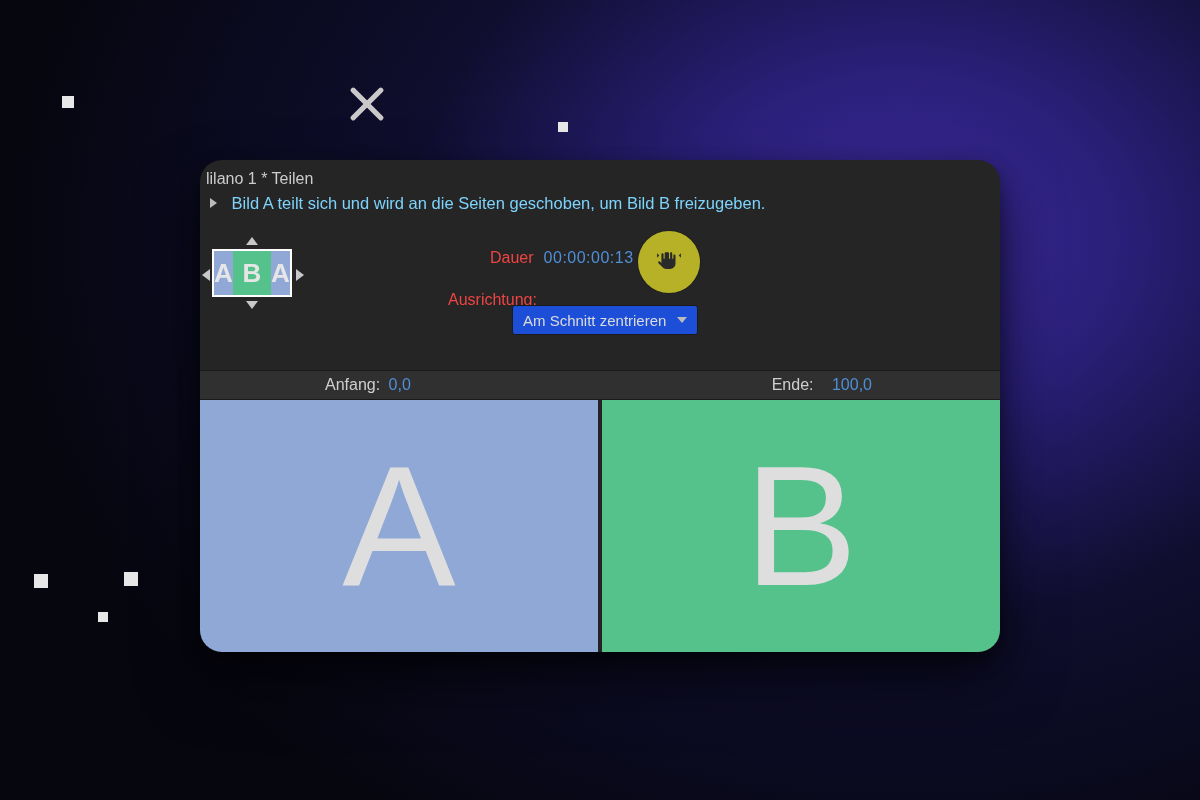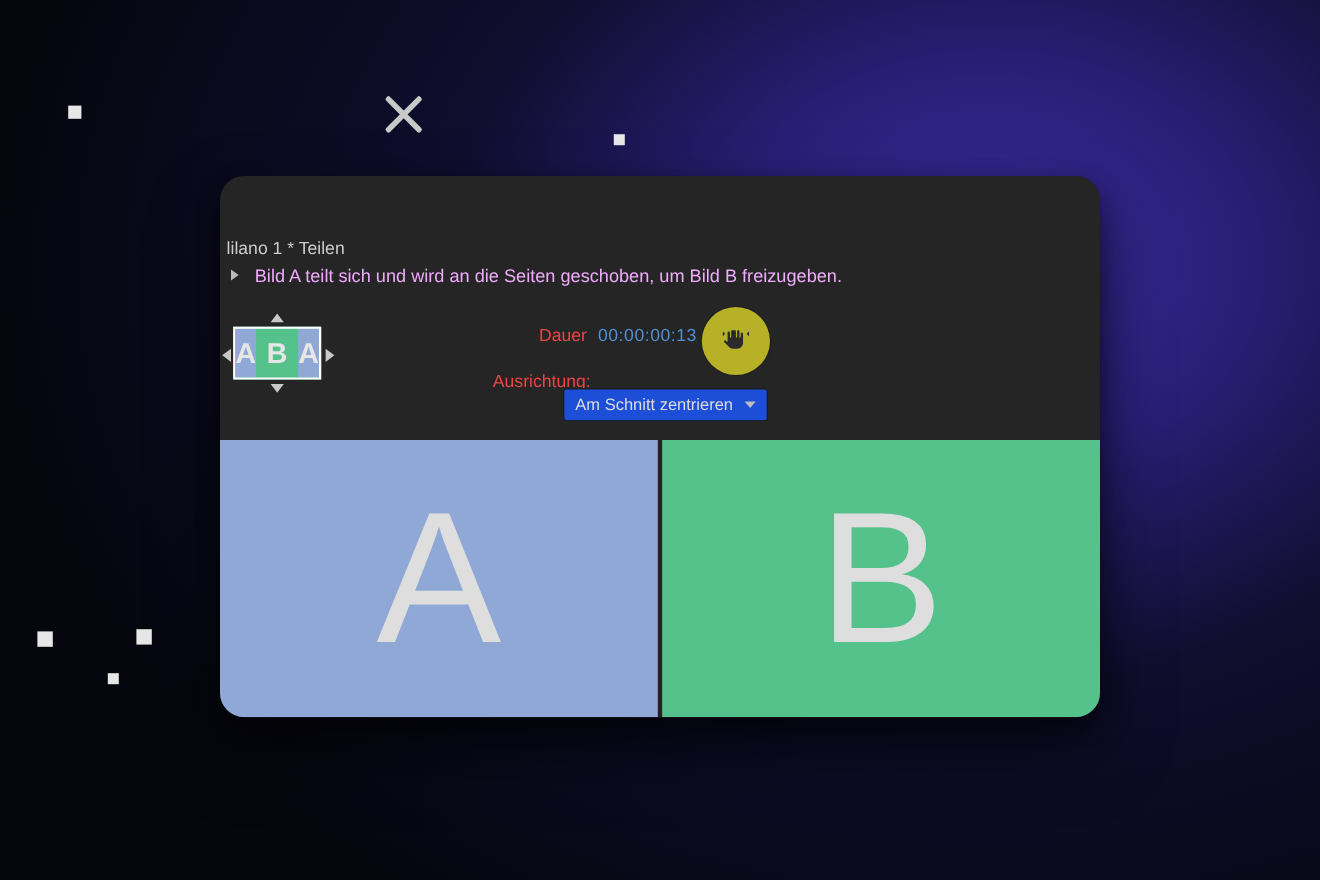--- a/index.html
+++ b/index.html
@@ -36,23 +36,23 @@
     position: absolute;
     left: 200px; top: 160px;
     width: 800px; height: 492px;
     background: #252525;
     border-radius: 22px;
     overflow: hidden;
     box-shadow: 0 30px 60px rgba(0,0,0,0.6), 0 8px 20px rgba(0,0,0,0.4);
     color: #c9c9c9;
   }
 
-  .panel-header { padding: 10px 0 4px 6px; margin-top: 48px; }
+  .panel-header { padding: 10px 0 4px 6px; }
   .title-line { font-size: 16px; color: #cccccc; padding-bottom: 6px; }
-  .desc-line  { font-size: 16.5px; color: #f0abfc; padding-left: 4px; }
+  .desc-line  { font-size: 16.5px; color: #7dd3fc; padding-left: 4px; }
   .desc-line .tri {
     display: inline-block; width: 0; height: 0;
     border-top: 5px solid transparent;
     border-bottom: 5px solid transparent;
     border-left: 7px solid #bbbbbb;
     margin-right: 10px;
     vertical-align: 1px;
   }
 
   
@@ -197,20 +197,30 @@
     </div>
 
     <div class="cursor-spot">
       <svg viewBox="0 0 24 24">
         <path d="M9 3c-.6 0-1 .4-1 1v5H7V5c0-.6-.4-1-1-1s-1 .4-1 1v8l-1.3-1.3c-.4-.4-1-.4-1.4 0s-.4 1 0 1.4l4 4c.9.9 2.1 1.4 3.4 1.4H13c2.8 0 5-2.2 5-5V6c0-.6-.4-1-1-1s-1 .4-1 1v3h-1V4c0-.6-.4-1-1-1s-1 .4-1 1v5h-1V4c0-.6-.4-1-1-1z"></path>
         <path d="M1 8l2-2-2-2v4zM23 8v-4l-2 2 2 2z"></path>
       </svg>
     </div>
   </div>
 
+  <div class="range-bar">
+    <div class="start">
+      <span>Anfang:</span>
+      <span class="val">0,0</span>
+    </div>
+    <div class="end">
+      <span>Ende:</span>
+      <span class="val">100,0</span>
+    </div>
+  </div>
 
   <div class="preview">
     <div class="pa">
       <span class="letter">A</span>
     </div>
     <div class="pb">
       <span class="letter">B</span>
     </div>
   </div>
 

